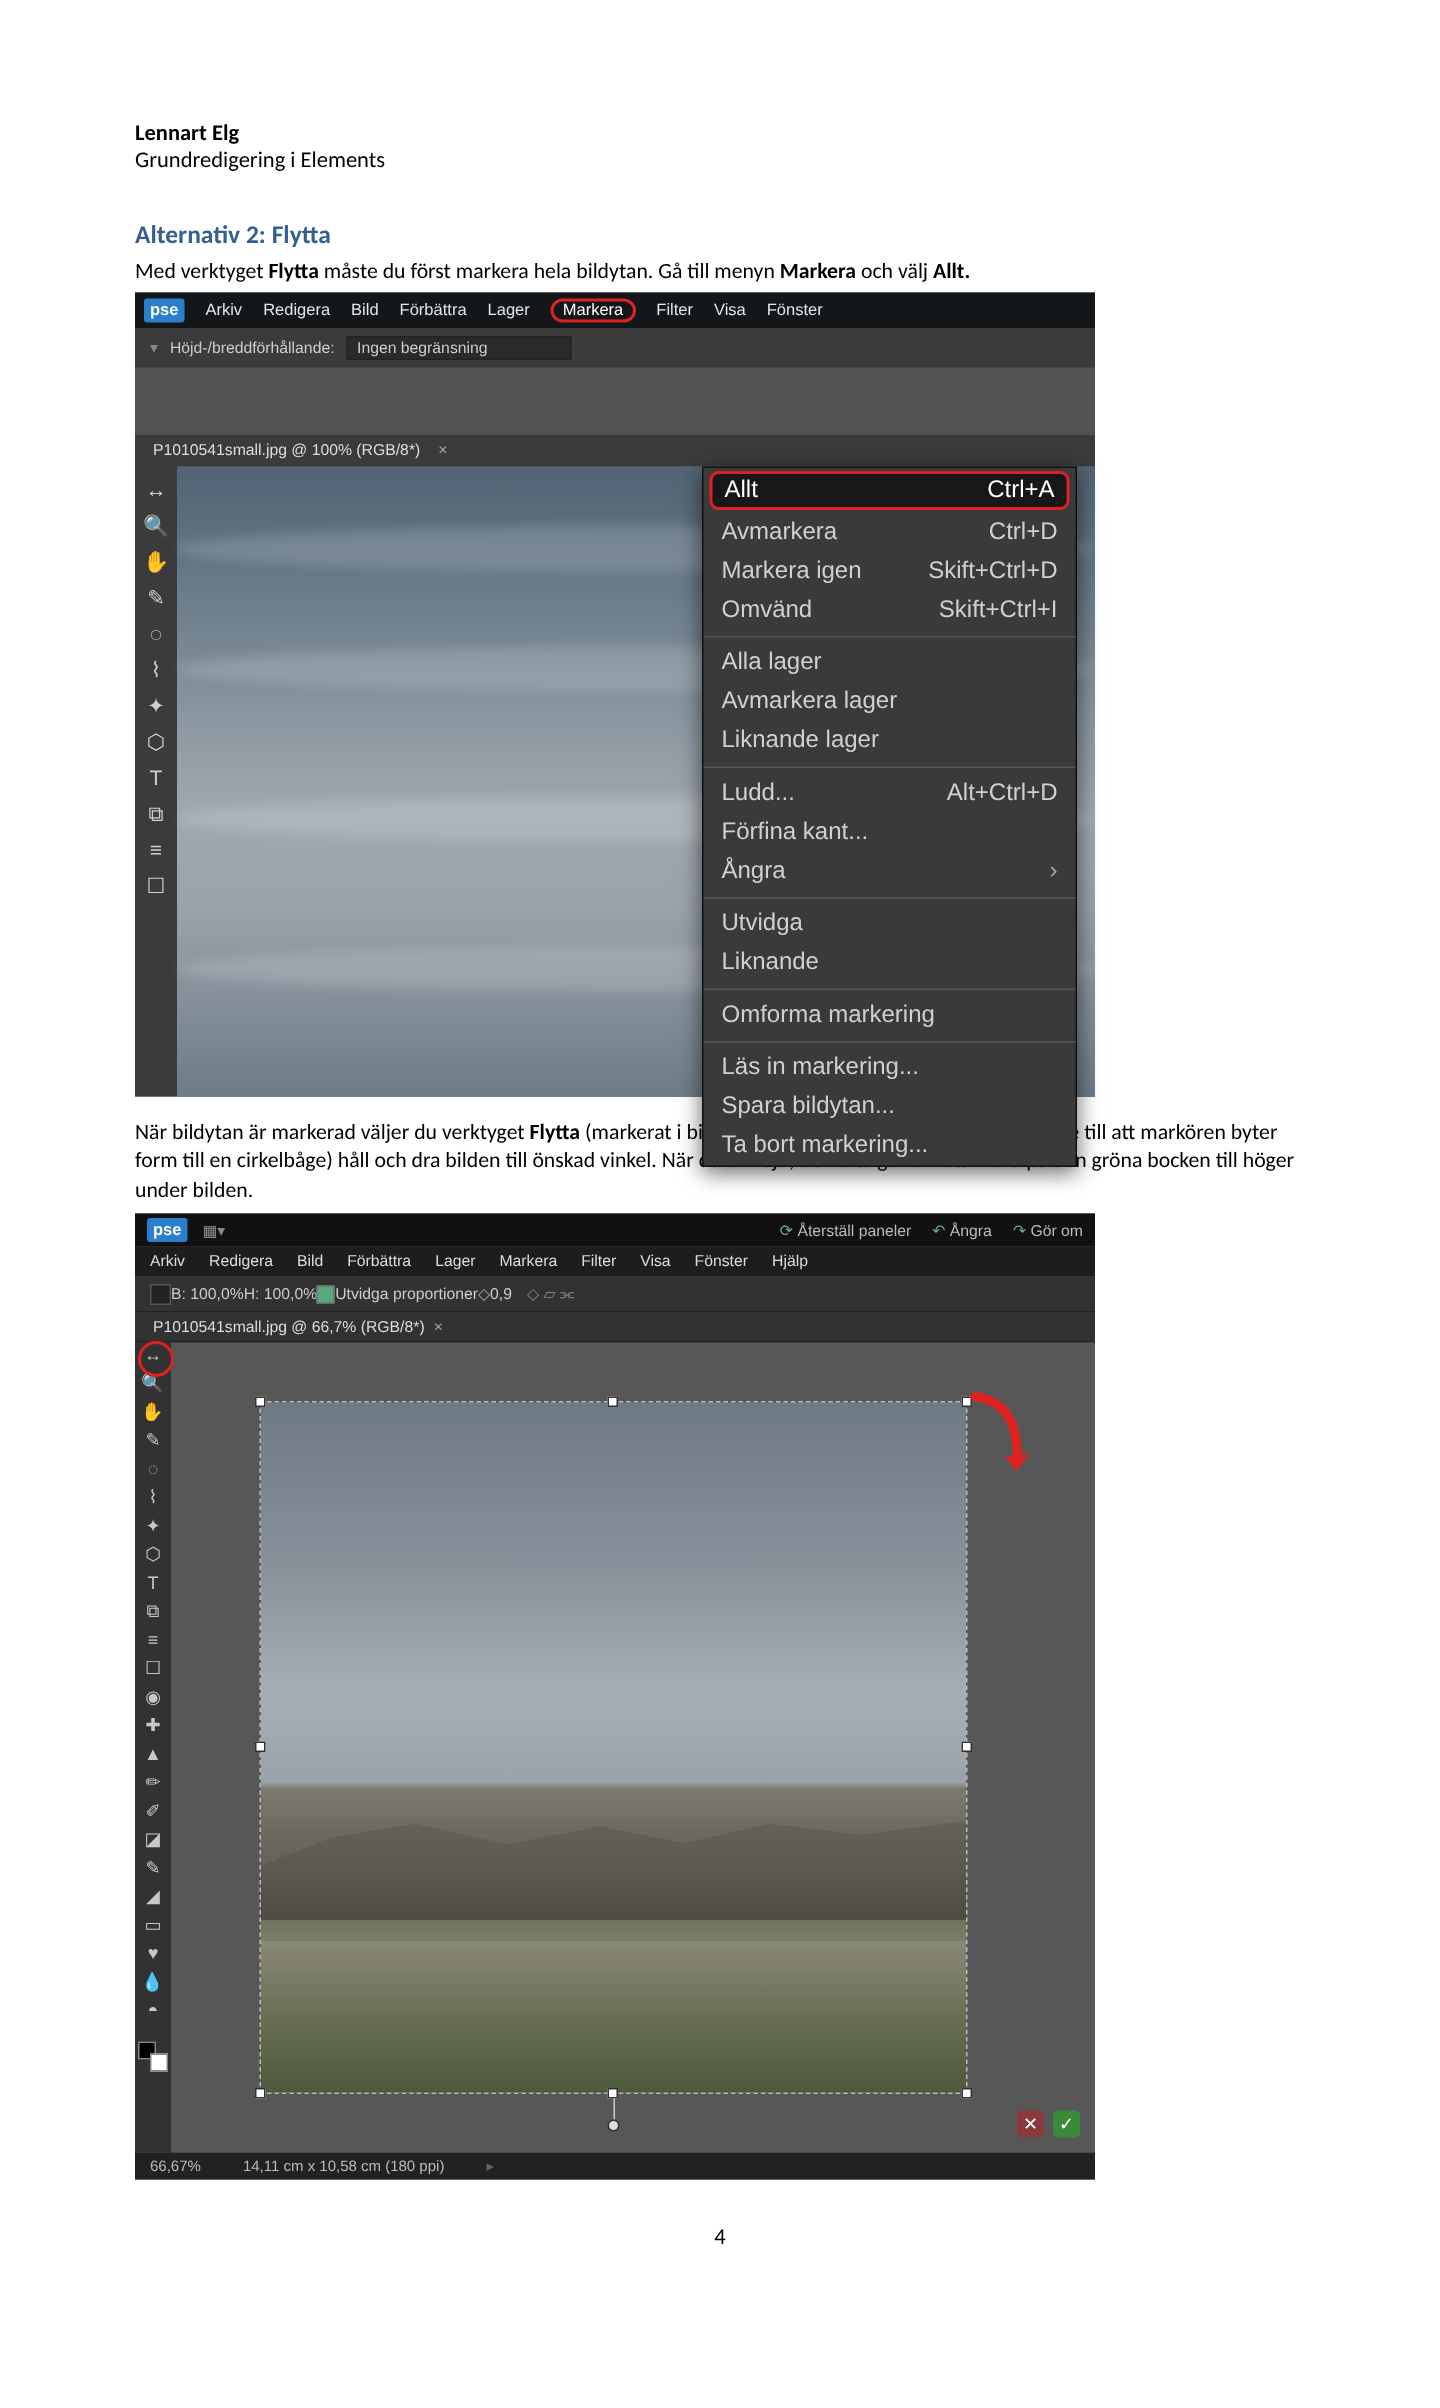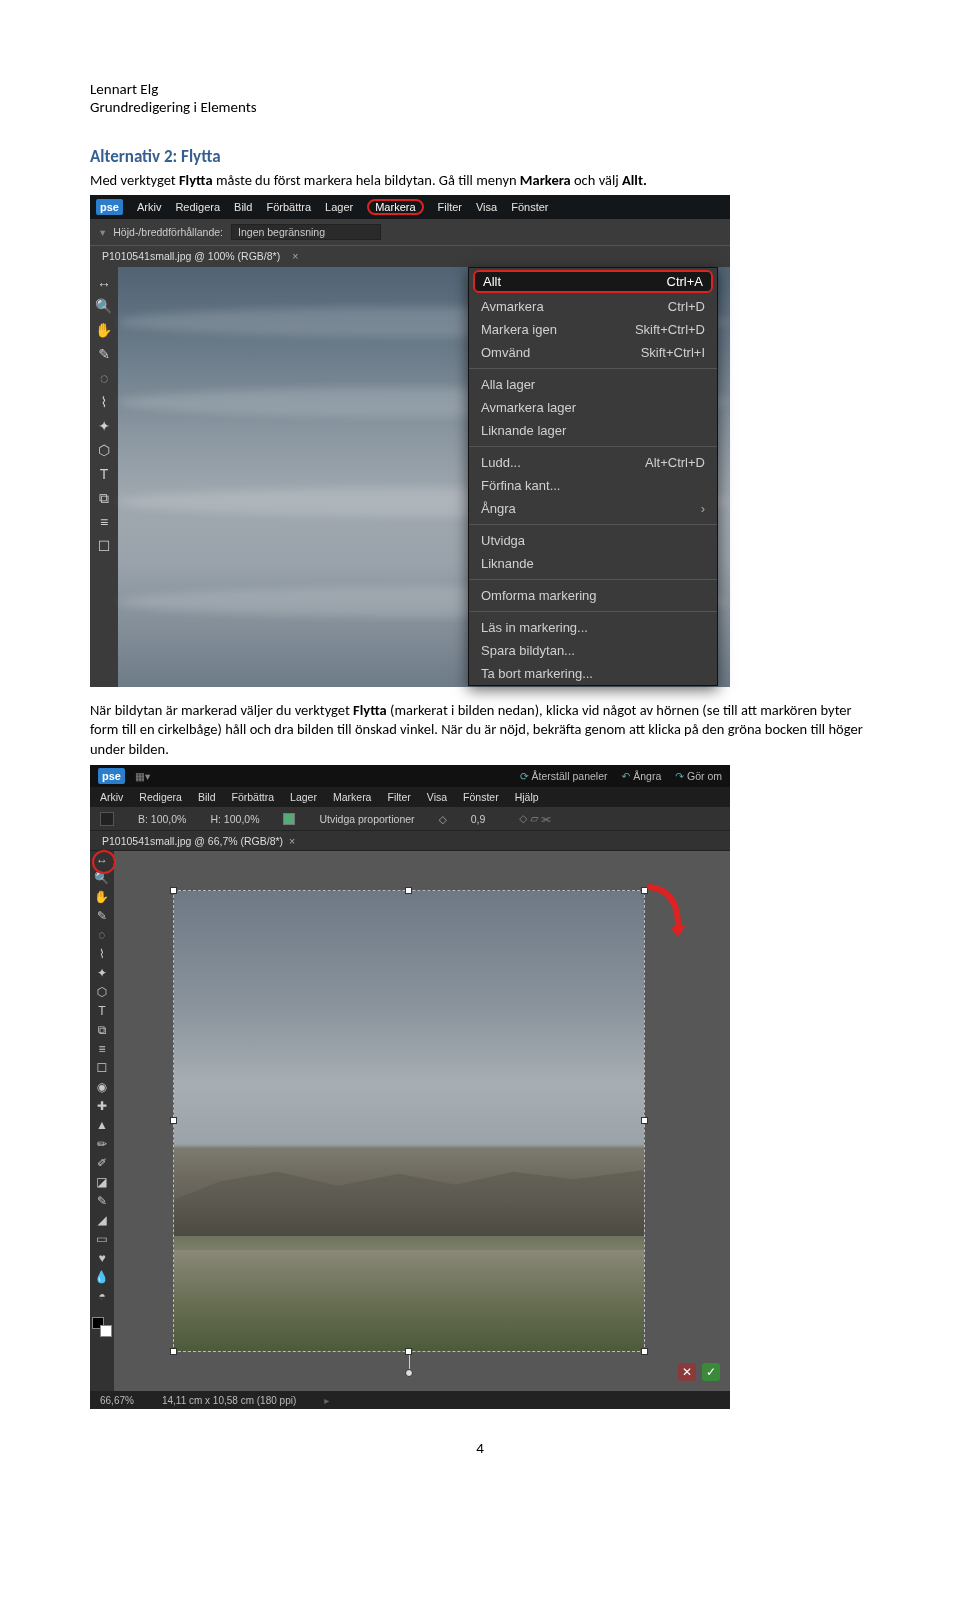--- a/index.html
+++ b/index.html
@@ -1,58 +1,58 @@
 <!DOCTYPE html>
 <html><head>
 <meta charset="utf-8">
 <style>
   * { box-sizing: border-box; margin: 0; padding: 0; }
   body { font-family: Calibri, Arial, sans-serif; font-size: 14.5px; color: #000; background: #fff; width: 960px; }
   .page { padding: 80px 90px 30px 90px; }
-  .hdr-name { font-size: 15px; }
+  .hdr-name { font-size: 15px; font-weight: bold; }
   .hdr-sub { font-size: 15px; margin-bottom: 30px; }
   .h2 { color: #365f91; font-size: 17px; font-weight: 700; margin-bottom: 4px; }
   .para { line-height: 1.35; margin-bottom: 4px; }
   .para2 { line-height: 1.35; margin-top: 14px; }
   b { font-weight: 700; }
   .shot1 { margin-top: 4px; }
   .shot2 { margin-top: 6px; }
   .pageno { text-align: center; margin-top: 30px; font-size: 15px; }
 
   
   .s1 { width: 640px; background: #535353; font-family: Tahoma, Arial, sans-serif; font-size: 11px; color: #ddd; }
   .s1-top { display: flex; align-items: center; background: #14171a; height: 24px; padding-left: 6px; gap: 14px; }
   .pse { background: #2b7ecb; color: #fff; font-weight: 700; font-size: 11px; padding: 2px 4px; border-radius: 2px; }
   .s1-menu { color: #e5e5e5; cursor: default; }
   .s1-menu.hi { border: 2px solid #d22; border-radius: 10px; padding: 0 6px; color: #fff; }
   .s1-opts { background: #3b3b3b; height: 26px; display: flex; align-items: center; padding: 0 10px; gap: 8px; color: #ccc; font-size: 10.5px; }
   .s1-opts .field { background: #2a2a2a; border: 1px solid #222; padding: 1px 6px; width: 150px; }
-  .s1-tab { background: #3b3b3b; height: 22px; display: flex; align-items: center; padding: 0 12px; gap: 6px; color: #ddd; font-size: 10.5px; border-top: 1px solid #555; }
+  .s1-tab { background: #3b3b3b; height: 22px; display: flex; align-items: center; padding: 0 12px; gap: 6px; color: #ddd; font-size: 10.5px; border-top: 1px solid #555; margin-top: 44px; }
   .s1-body { display: flex; height: 420px; }
   .s1-tools { width: 28px; background: #3b3b3b; display: flex; flex-direction: column; align-items: center; gap: 10px; padding-top: 8px; }
   .s1-tools span { color: #cfcfcf; font-size: 14px; line-height: 1; }
   .s1-canvas { flex: 1; position: relative; background: #555; }
   .sky { position: absolute; inset: 0;
     background: linear-gradient(180deg, #516374 0%, #6a7b89 20%, #8b97a1 40%, #a0a8af 55%, #9aa3ab 70%, #848f99 85%, #6e7c88 100%);
   }
   .cloud { position: absolute; left: 0; right: 0; height: 30px; background: rgba(255,255,255,0.15); border-radius: 50%; filter: blur(4px); }
   .dropdown { position: absolute; top: 0; left: 350px; width: 250px; background: #3a3a3a; border: 1px solid #111; box-shadow: 0 4px 14px rgba(0,0,0,.6); }
-  .dropdown .row { display: flex; justify-content: space-between; padding: 4px 12px; color: #d0d0d0; font-size: 13px; }
+  .dropdown .row { display: flex; justify-content: space-between; padding: 4px 12px; color: #d0d0d0; font-size: 16px; }
   .dropdown .row.hi { background: #171717; border: 2px solid #d22; border-radius: 6px; color: #fff; margin: 2px 4px; padding: 2px 8px; }
   .dropdown .div { height: 1px; background: #555; margin: 4px 0; }
   .dropdown .row.sub::after { content: "›"; color: #aaa; }
 
   
   .s2 { width: 640px; background: #535353; font-family: Tahoma, Arial, sans-serif; font-size: 10.5px; color: #ddd; position: relative; }
   .s2-topbar { background: #111; height: 22px; display: flex; align-items: center; justify-content: space-between; padding: 0 8px; }
   .s2-top-left { display: flex; align-items: center; gap: 10px; }
   .s2-top-right { display: flex; gap: 14px; color: #bbb; }
   .s2-top-right span::before { margin-right: 4px; }
   .s2-menu { background: #1d1d1d; height: 20px; display: flex; align-items: center; gap: 16px; padding: 0 10px; color: #ddd; }
-  .s2-opts { background: #323232; height: 24px; display: flex; align-items: center; gap: 24px; padding: 0 10px; color: #ccc; border-bottom: 1px solid #222; }
+  .s2-opts { background: #323232; height: 24px; display: flex; align-items: center; gap: 0; padding: 0 10px; color: #ccc; border-bottom: 1px solid #222; }
   .s2-opts .sq { width: 14px; height: 14px; background: #222; border: 1px solid #555; }
   .s2-opts .chk { width: 12px; height: 12px; border: 1px solid #777; background: #222; }
   .s2-opts .chk.on { background: #5a7; }
   .s2-tab { background: #323232; height: 20px; display: flex; align-items: center; padding: 0 12px; border-bottom: 1px solid #222; }
   .s2-body { display: flex; height: 540px; }
   .s2-tools { width: 24px; background: #323232; display: flex; flex-direction: column; align-items: center; gap: 7px; padding-top: 2px; }
   .ring { position: absolute; top: 85px; left: 2px; width: 24px; height: 24px; border: 2px solid #d22; border-radius: 50%; }
   .s2-tools span { color: #c8c8c8; font-size: 12px; line-height: 1; }
   .s2-canvas { flex: 1; background: #575757; position: relative; }
   .picwrap { position: absolute; left: 60px; top: 40px; width: 470px; height: 460px; }

